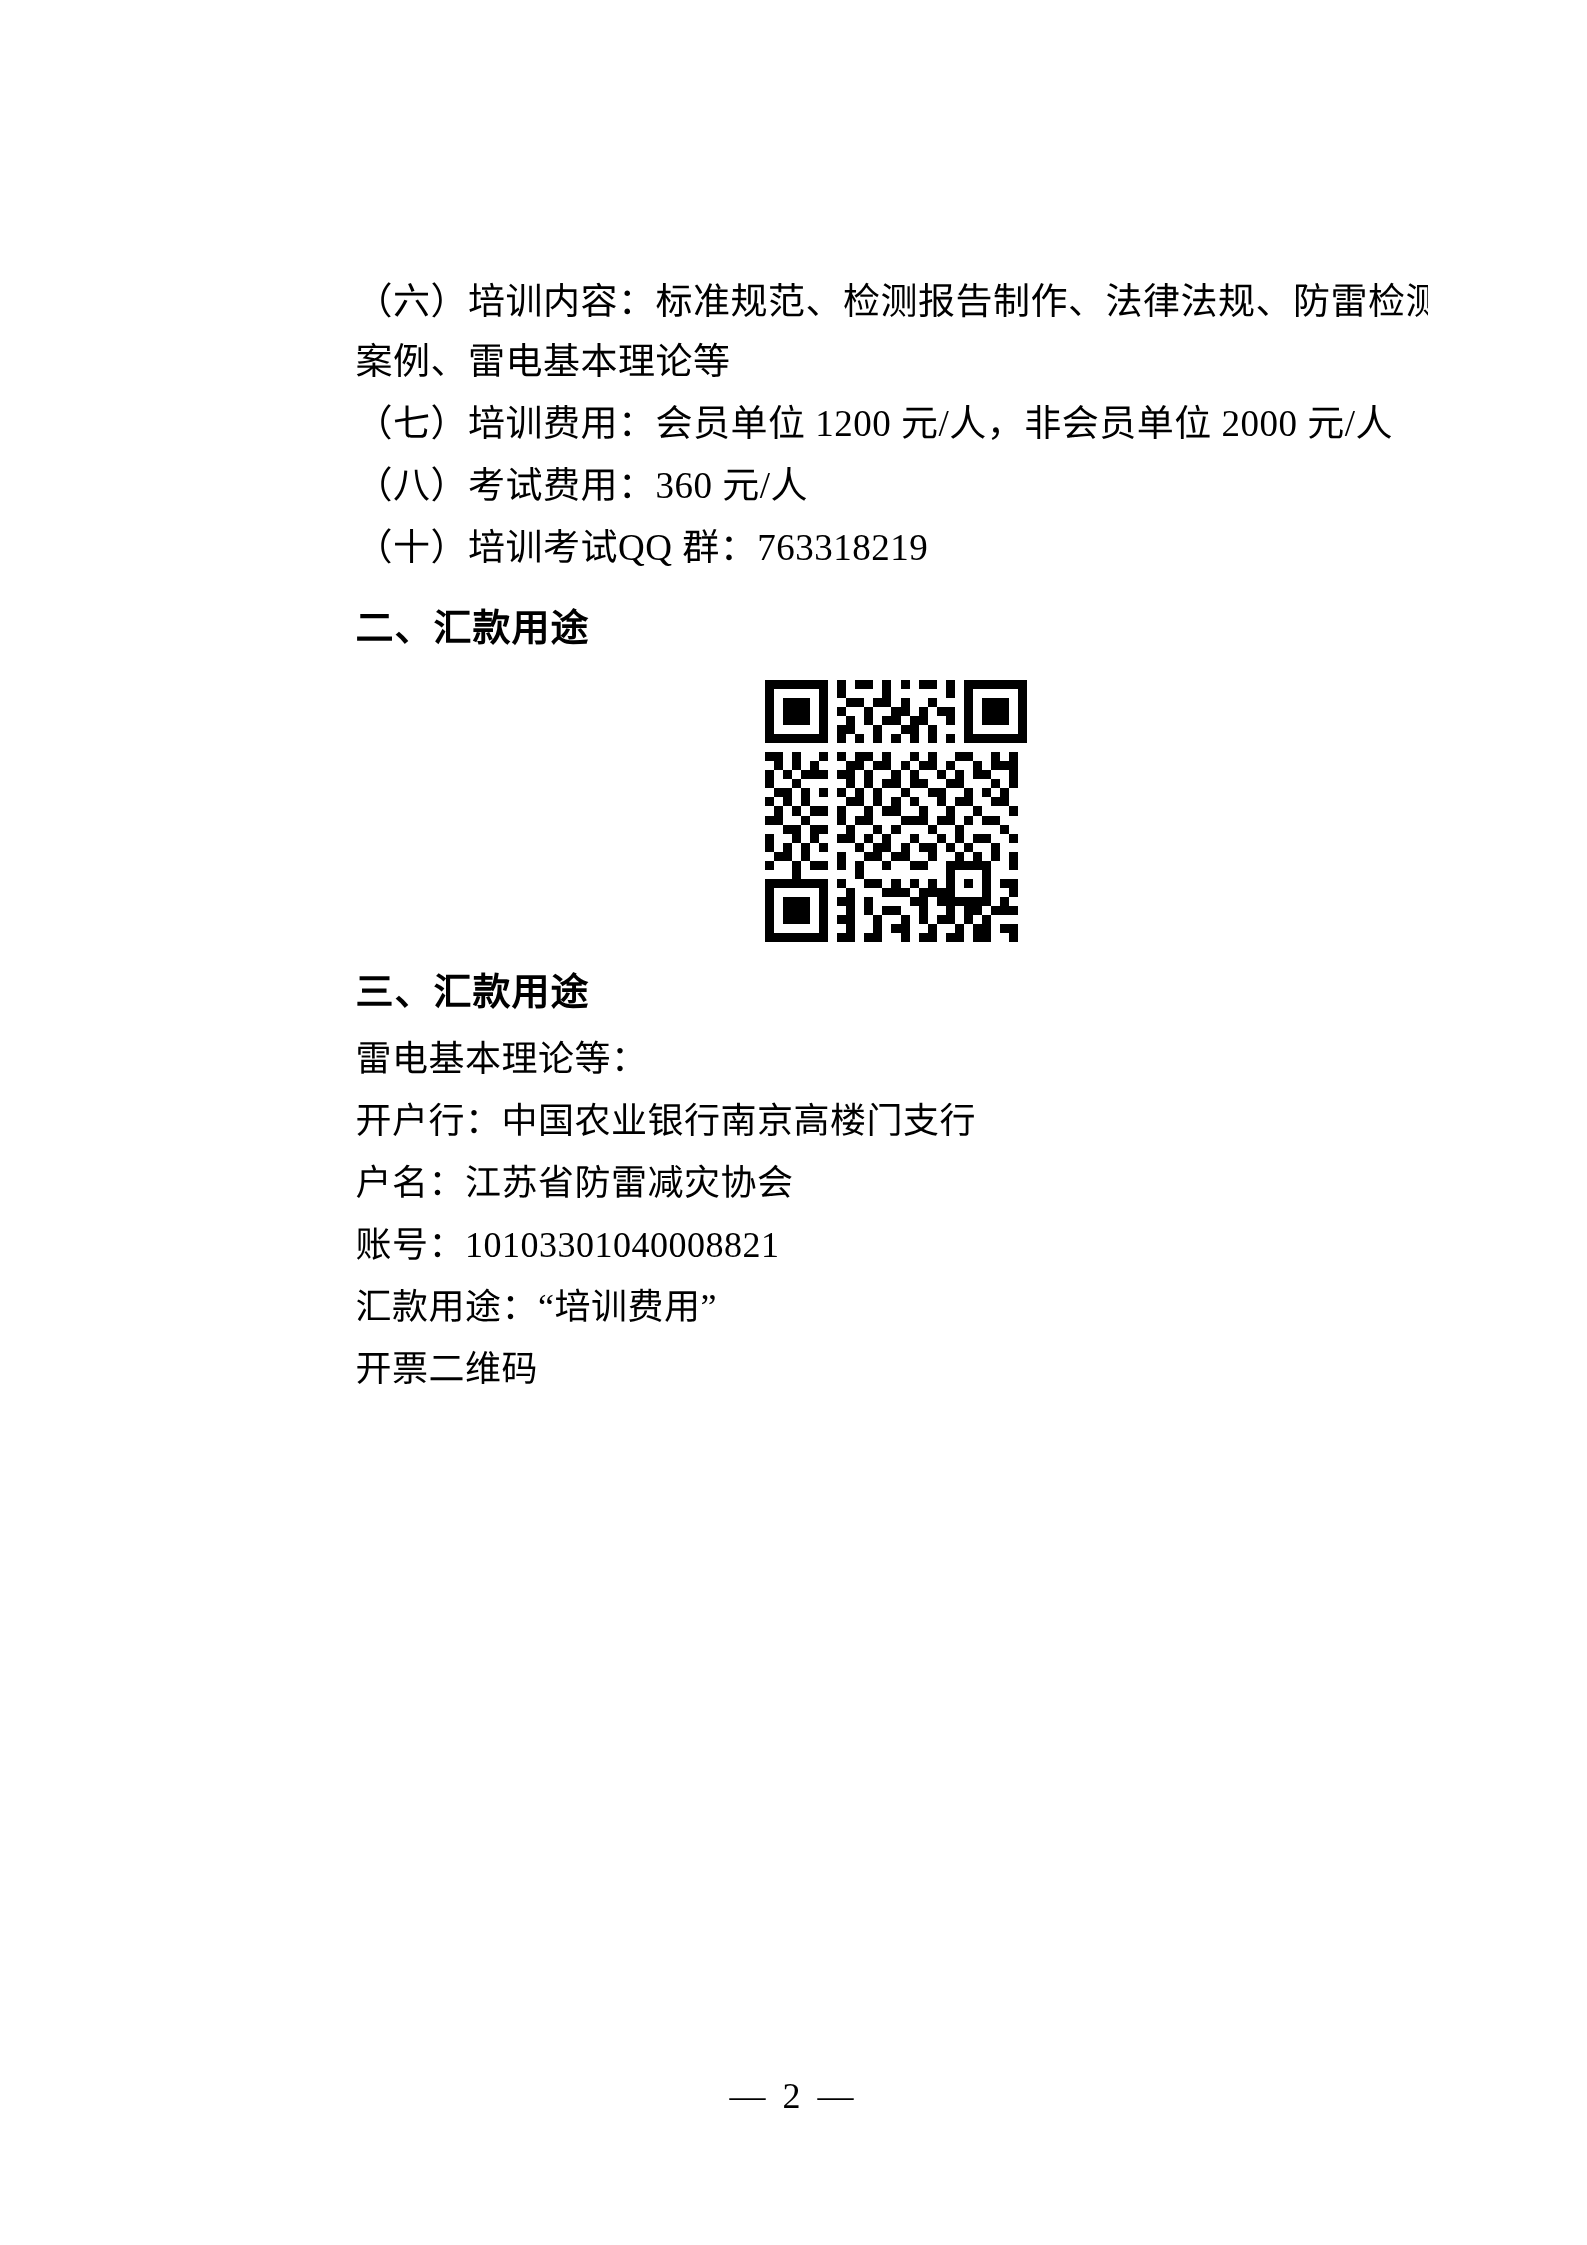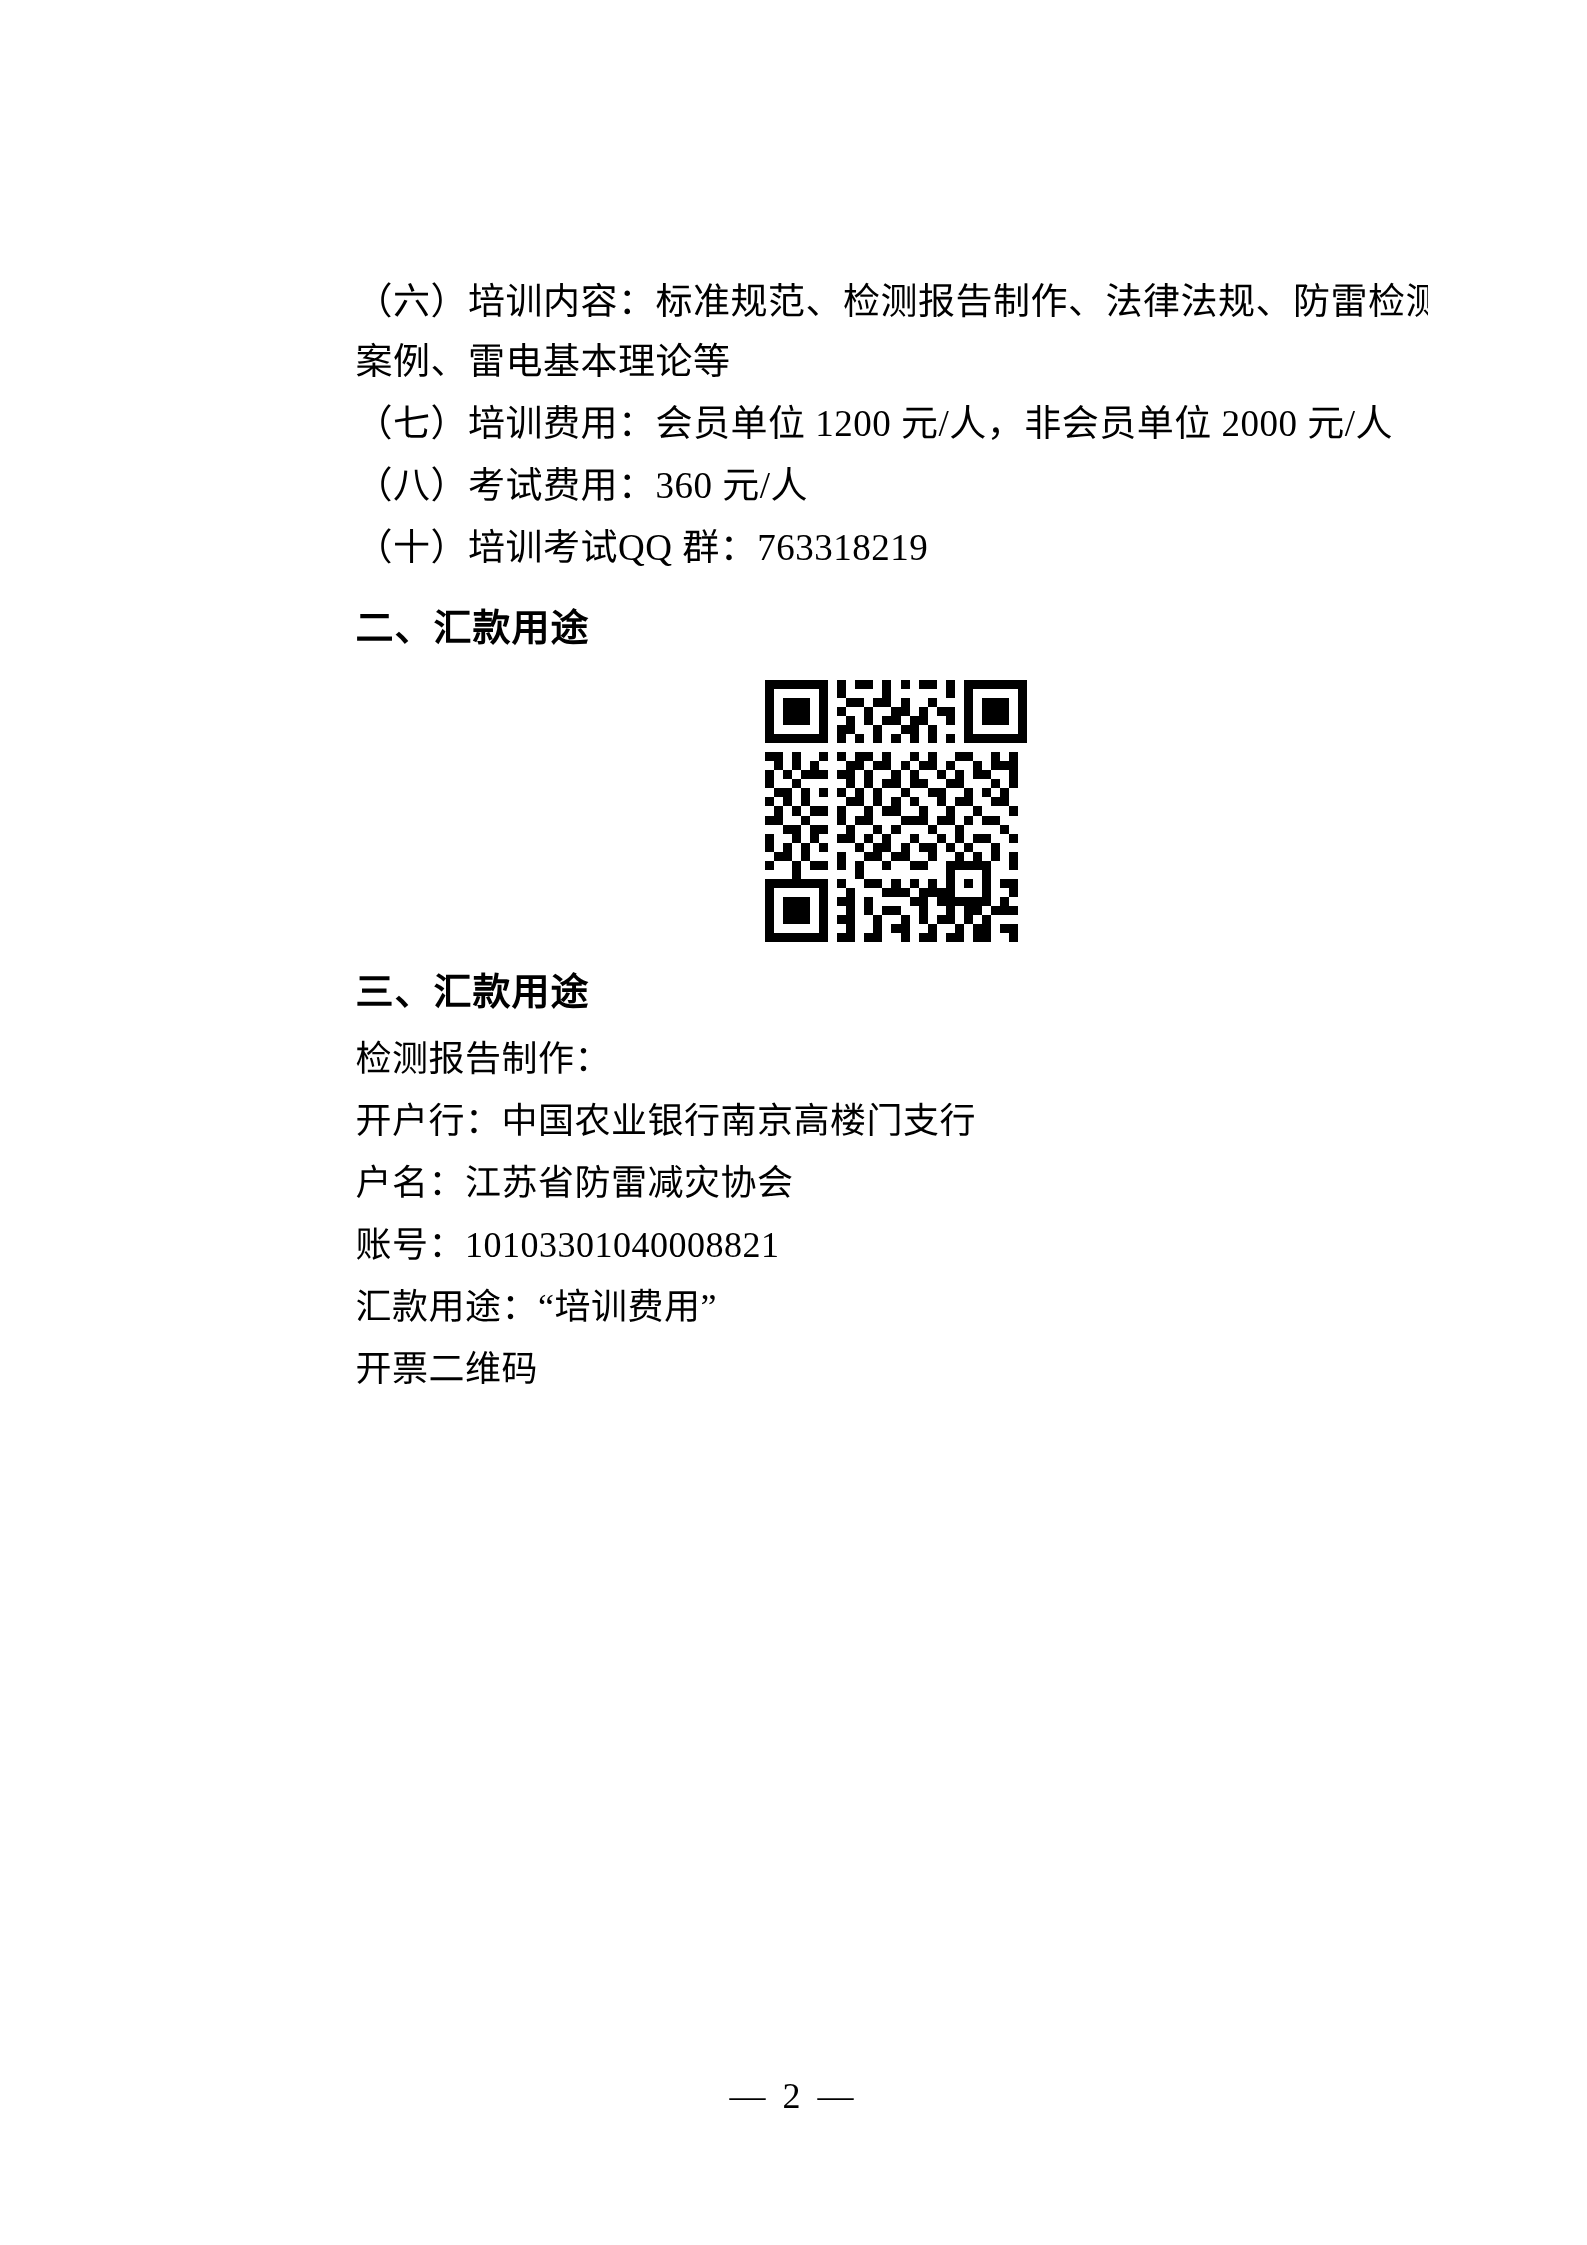--- a/index.html
+++ b/index.html
@@ -313,21 +313,21 @@
           <rect x="20" y="28" width="1" height="1"></rect>
             <rect x="23" y="28" width="2" height="1"></rect>
           <rect x="27" y="28" width="1" height="1"></rect>
         </g>
       </svg>
     </div>
 
     <h2 class="heading">三、汇款用途</h2>
 
     <div class="bank-block">
-      <p class="bank-line">检测报告制作：</p>
+      <p class="bank-line">雷电基本理论等：</p>
       <p class="bank-line">开户行：中国农业银行南京高楼门支行</p>
       <p class="bank-line">户名：江苏省防雷减灾协会</p>
       <p class="bank-line">账号：10103301040008821</p>
       <p class="bank-line">汇款用途：“培训费用”</p>
       <p class="bank-line">开票二维码</p>
     </div>
 
   </div>
 
   <div class="footer">— 2 —</div>

